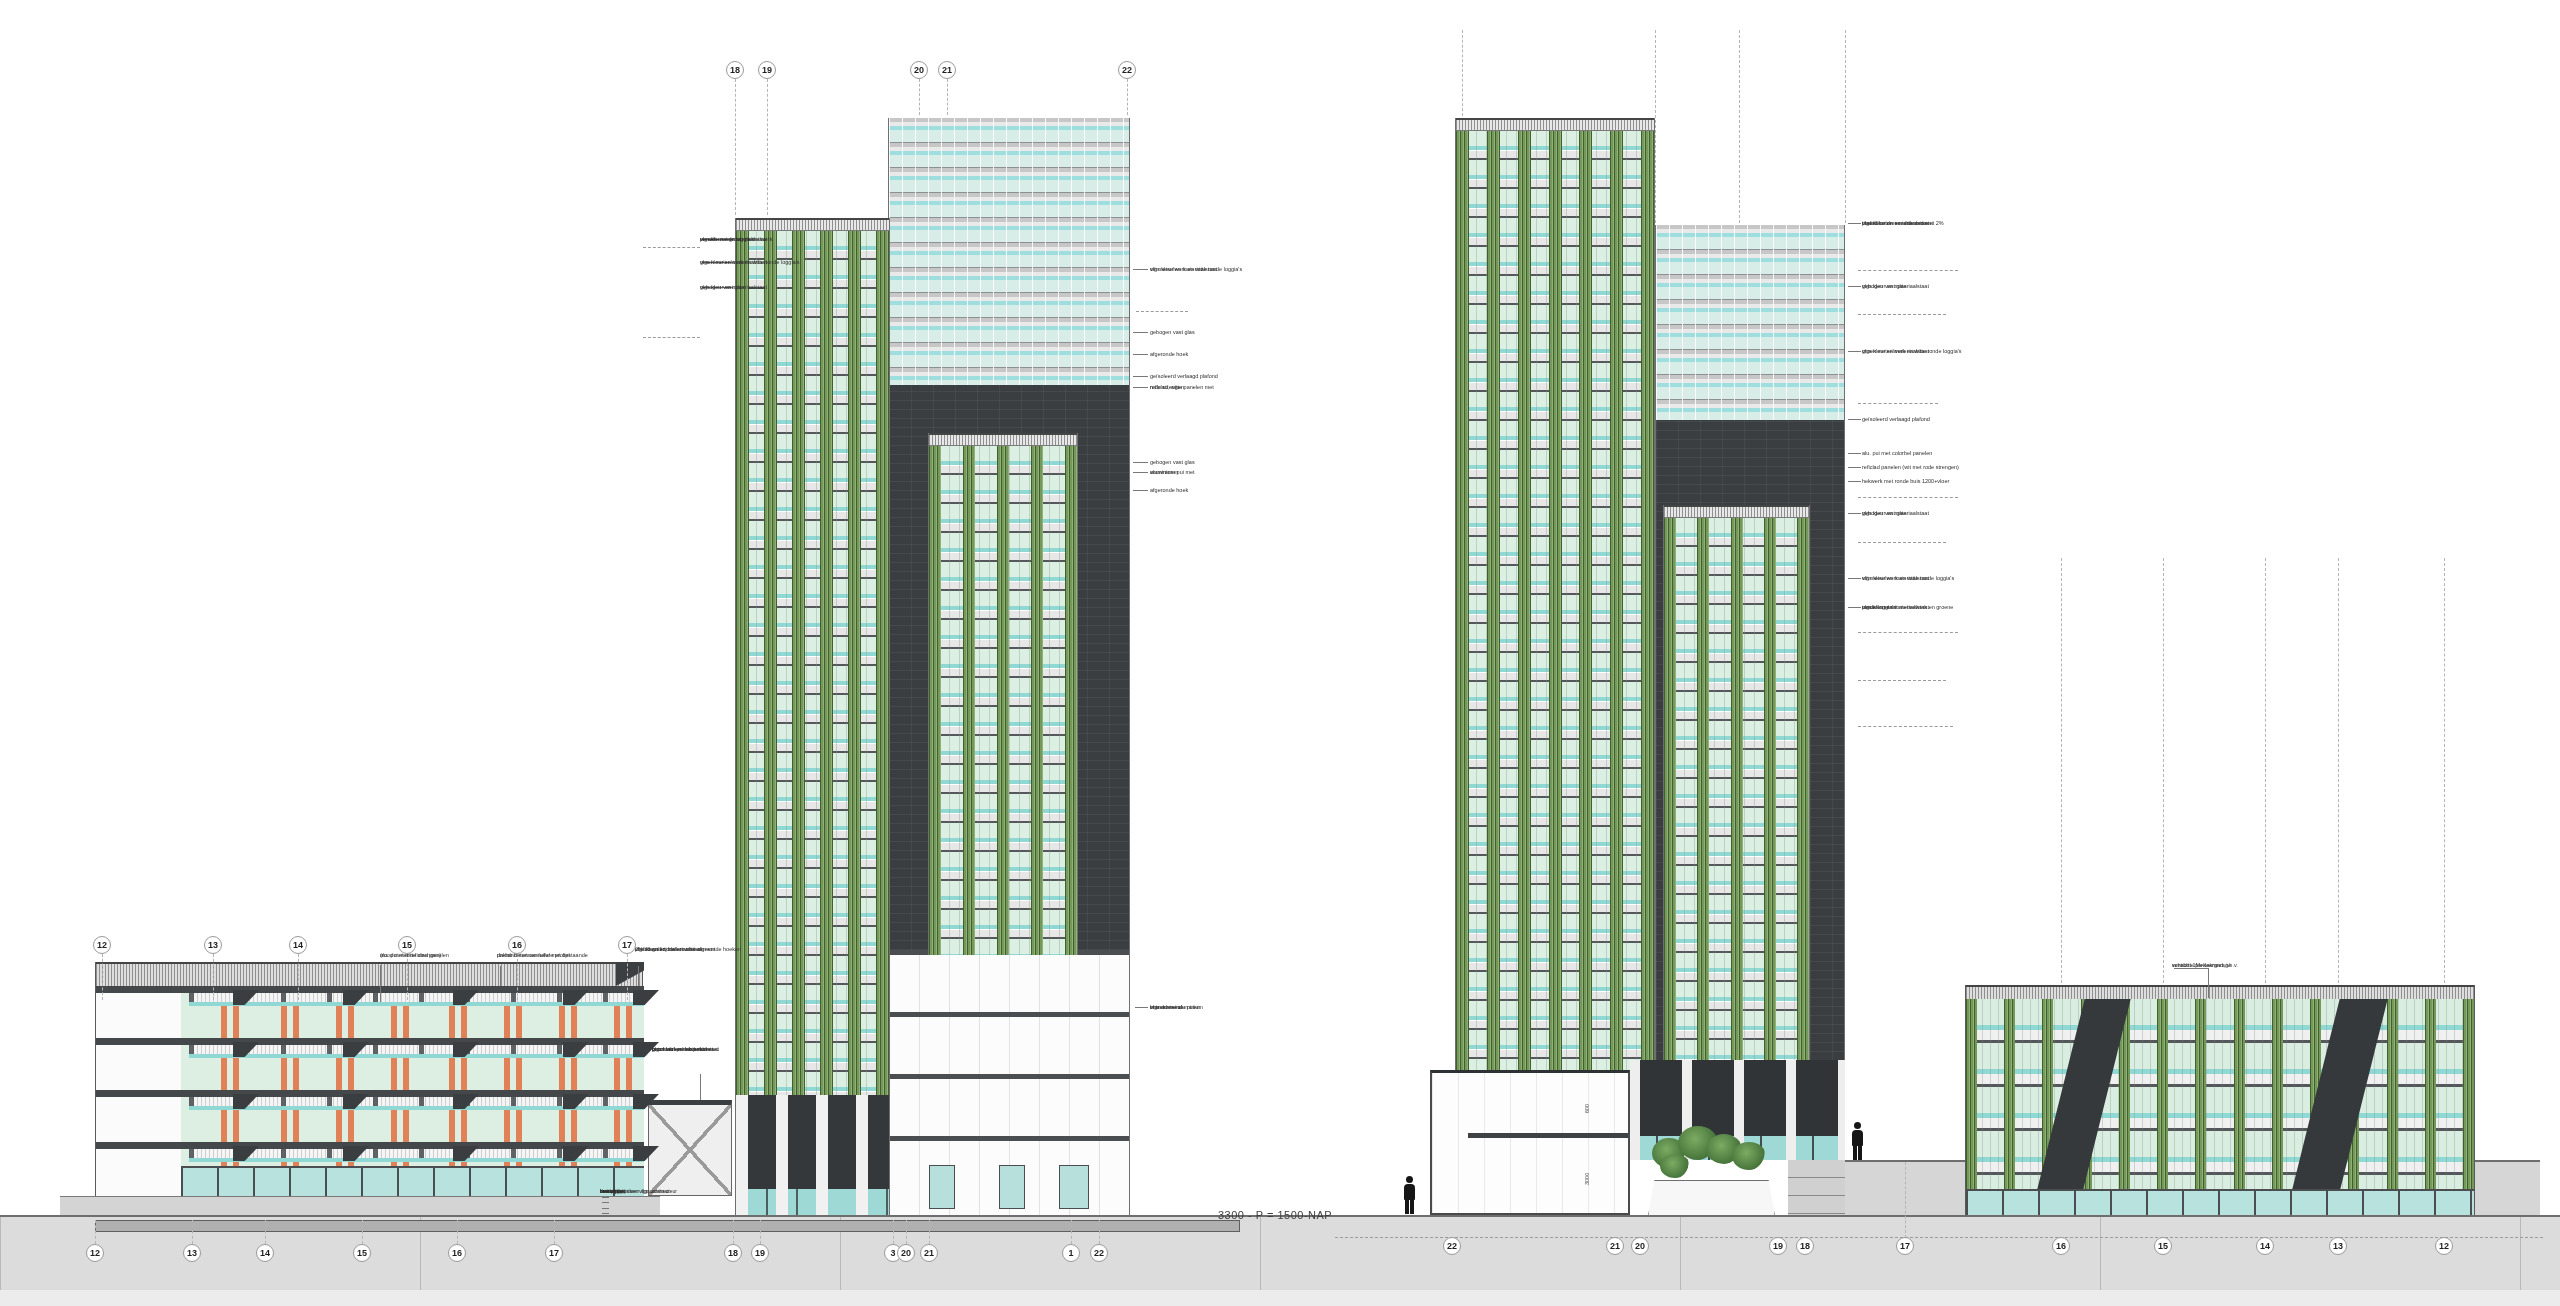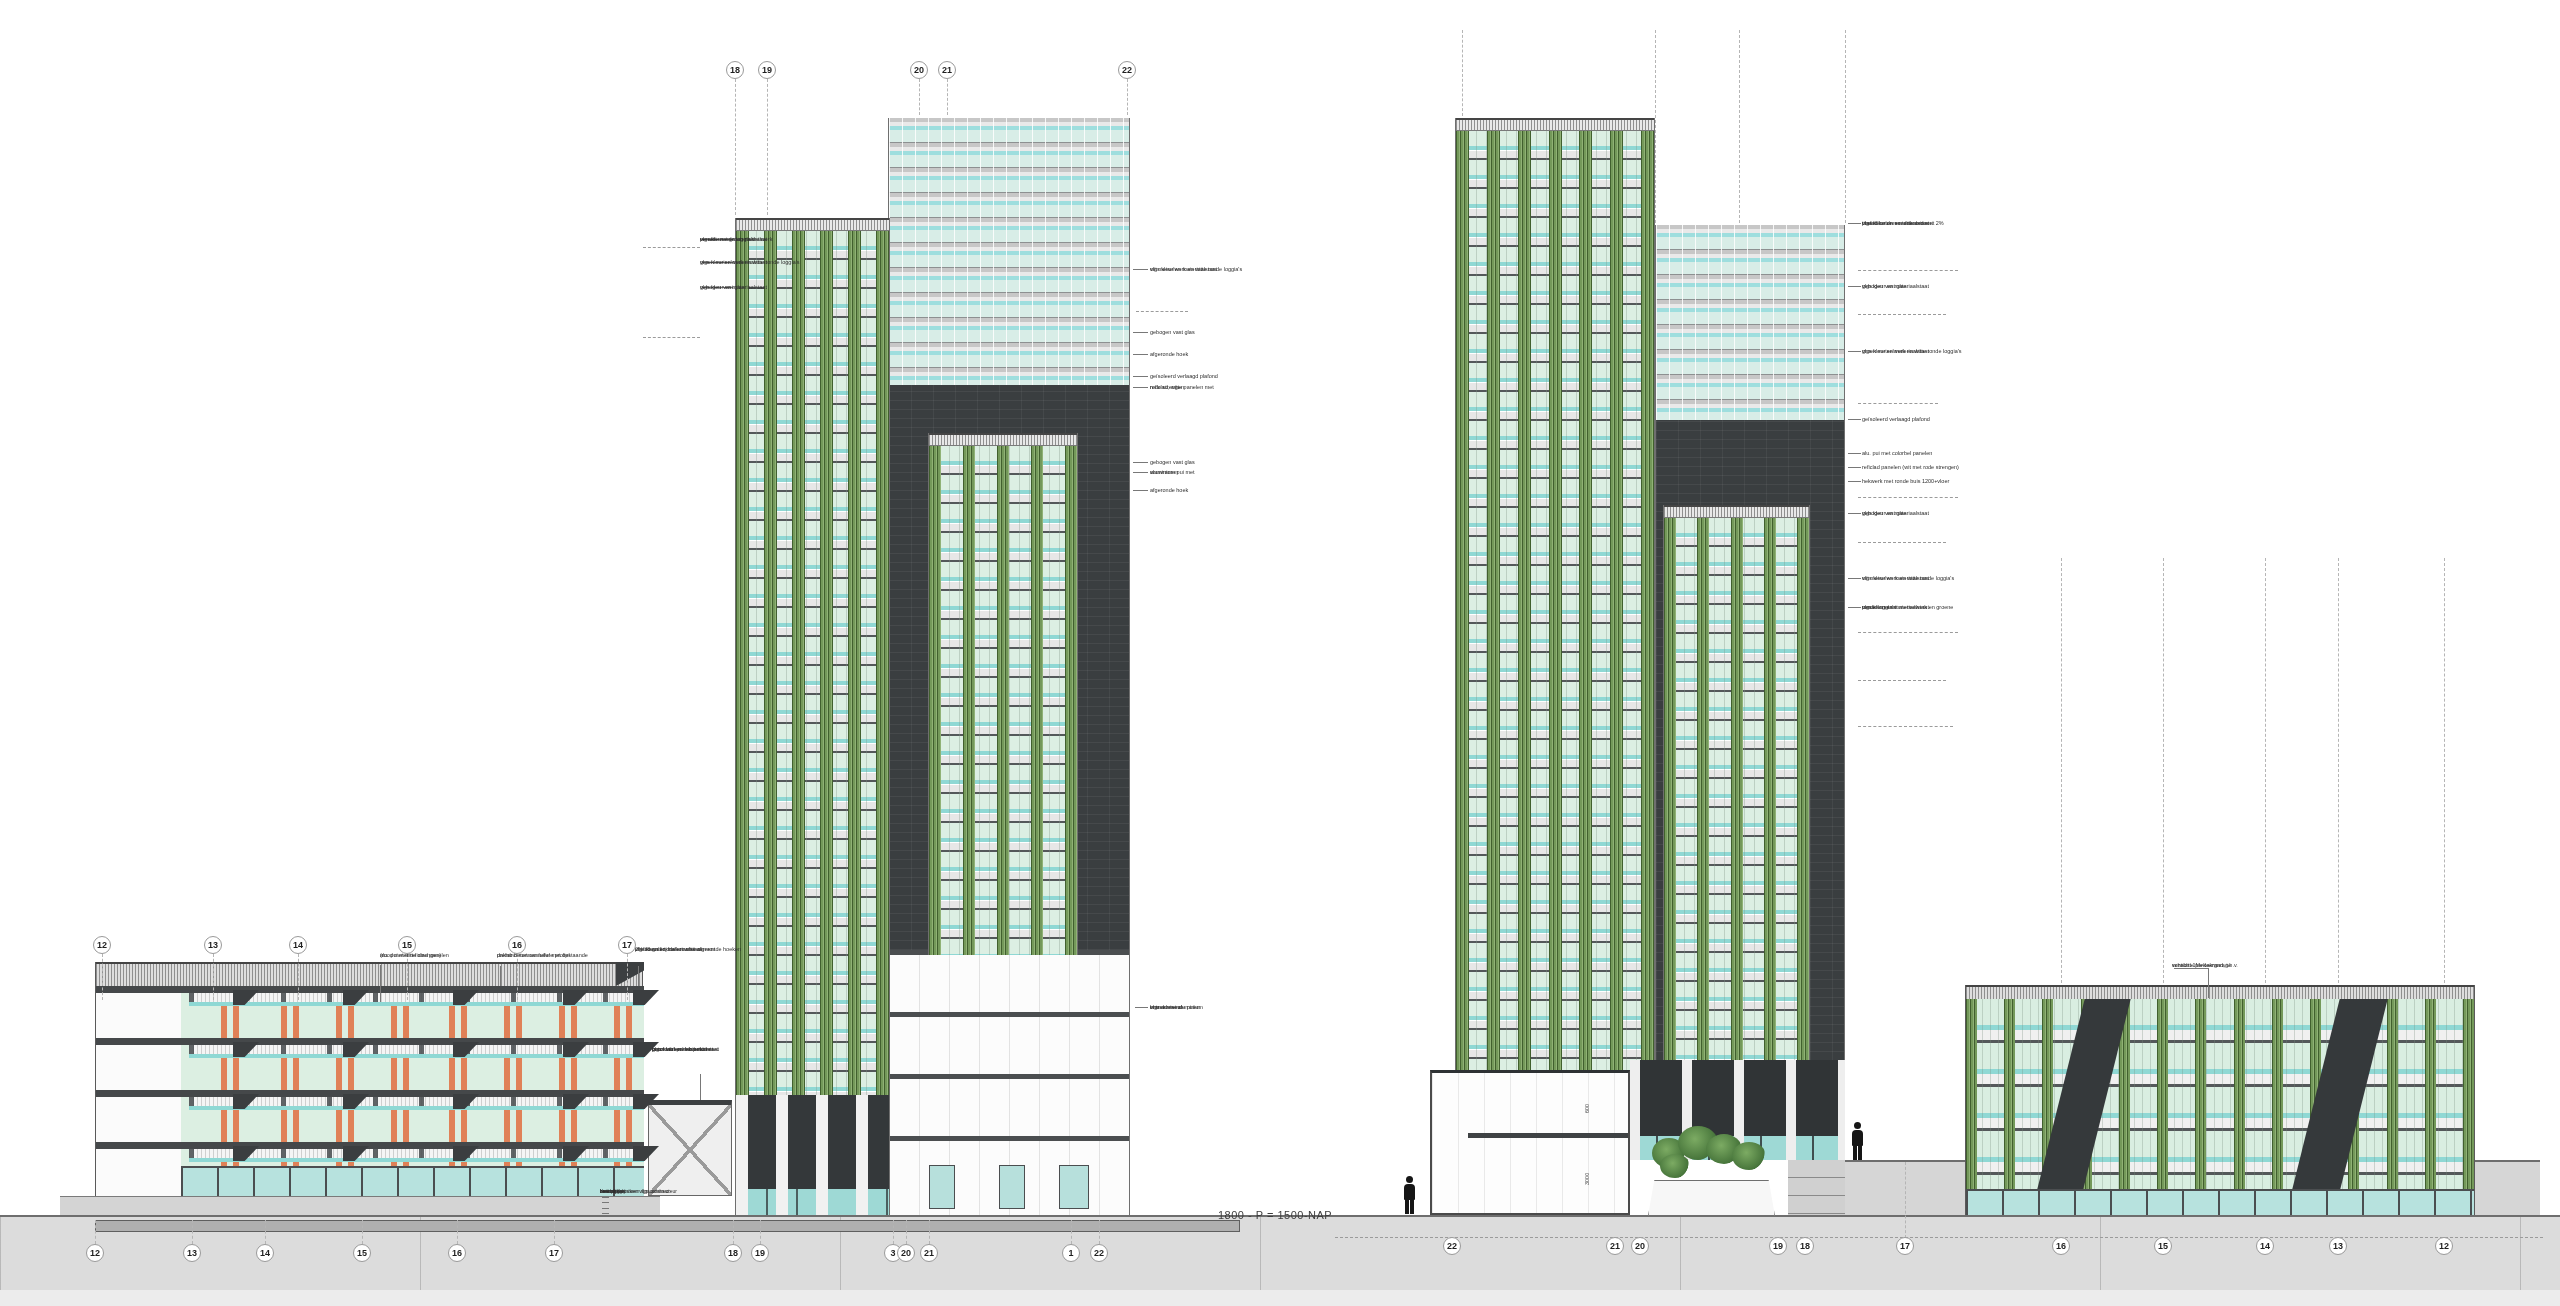--- a/index.html
+++ b/index.html
@@ -281,21 +281,21 @@
         <div class="pier" style="left: 382px; width: 11px;"></div>
         <div class="pier" style="left: 421px; width: 11px;"></div>
         <div class="pier" style="left: 459px; width: 11px;"></div>
         <div class="pier" style="left: 497px; width: 11px;"></div>
       </div>
     <div class="dkvol" style="left:95px;top:14px;bottom:26px;width:46px"></div>
     <div class="dkvol" style="left:350px;top:14px;bottom:26px;width:48px"></div>
     <div class="groundglass" style="height:26px"></div>
   </div>
 
-  <div class="nap" style="left:1218px;top:1209px">1800 - P = 1500-NAP</div>
+  <div class="nap" style="left:1218px;top:1209px">3300 - P = 1500-NAP</div>
 
 <div class="bubble" style="left: 726px; top: 61px;">18</div>
     <div class="vdash" style="left: 735px; top: 79px; height: 136px;"></div>
     <div class="bubble" style="left: 758px; top: 61px;">19</div>
     <div class="vdash" style="left: 767px; top: 79px; height: 136px;"></div>
     <div class="bubble" style="left: 910px; top: 61px;">20</div>
     <div class="vdash" style="left: 919px; top: 79px; height: 36px;"></div>
     <div class="bubble" style="left: 938px; top: 61px;">21</div>
     <div class="vdash" style="left: 947px; top: 79px; height: 36px;"></div>
     <div class="bubble" style="left: 1118px; top: 61px;">22</div>

